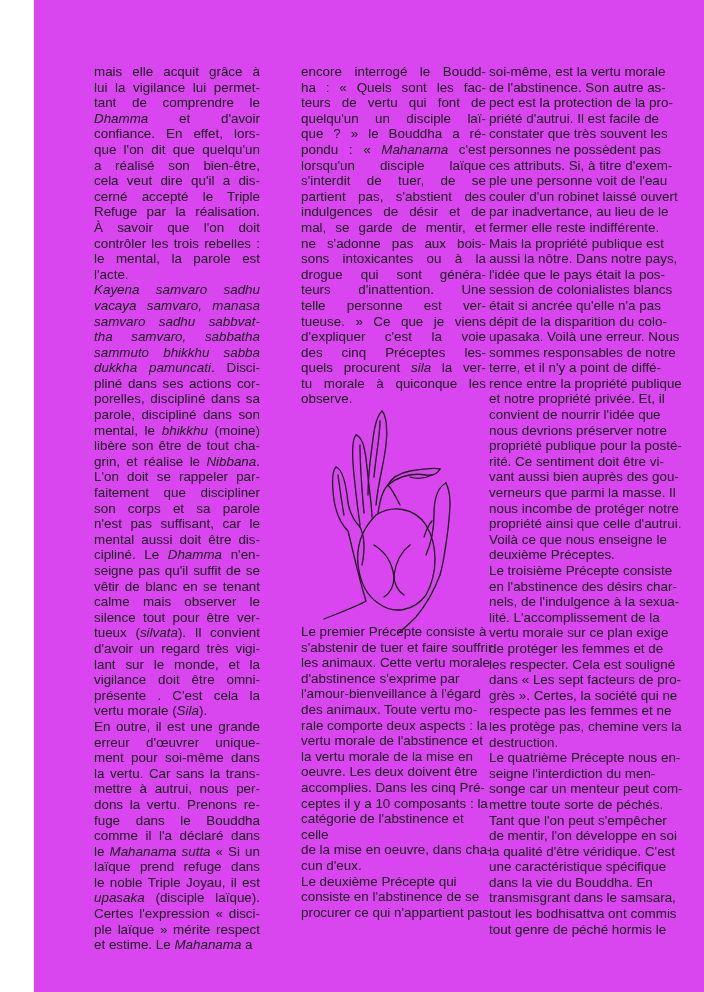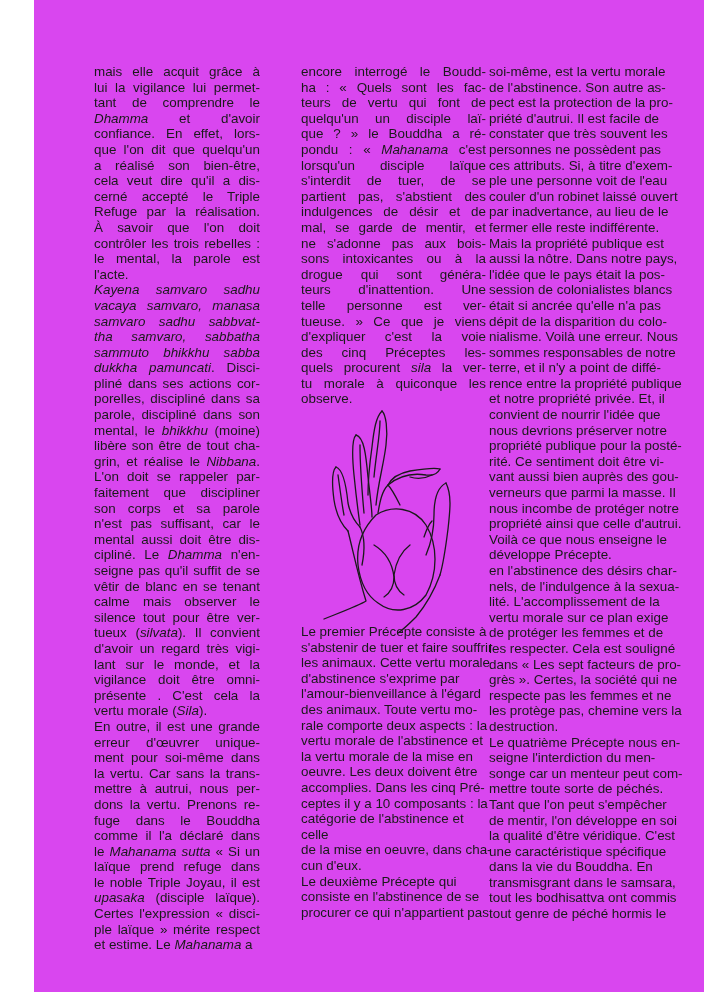--- a/index.html
+++ b/index.html
@@ -184,35 +184,36 @@
       <span class="line">ple une personne voit de l'eau</span>
       <span class="line">couler d'un robinet laissé ouvert</span>
       <span class="line">par inadvertance, au lieu de le</span>
       <span class="line">fermer elle reste indifférente.</span>
       <span class="line">Mais la propriété publique est</span>
       <span class="line">aussi la nôtre. Dans notre pays,</span>
       <span class="line">l'idée que le pays était la pos-</span>
       <span class="line">session de colonialistes blancs</span>
       <span class="line">était si ancrée qu'elle n'a pas</span>
       <span class="line">dépit de la disparition du colo-</span>
-      <span class="line">nialisme. Voilà une erreur. Nous</span>
+      <span class="line">upasaka. Voilà une erreur. Nous</span>
       <span class="line">sommes responsables de notre</span>
       <span class="line">terre, et il n'y a point de diffé-</span>
       <span class="line">rence entre la propriété publique</span>
       <span class="line">et  notre propriété privée. Et, il</span>
       <span class="line">convient de nourrir l'idée que</span>
       <span class="line">nous devrions préserver notre</span>
       <span class="line">propriété publique pour la posté-</span>
       <span class="line">rité. Ce sentiment doit être vi-</span>
       <span class="line">vant aussi bien auprès des gou-</span>
       <span class="line">verneurs que parmi la masse. Il</span>
       <span class="line">nous incombe de protéger notre</span>
       <span class="line">propriété ainsi que celle d'autrui.</span>
       <span class="line">Voilà ce que nous enseigne le</span>
-      <span class="line">développe Précepte.</span>
+      <span class="line">deuxième Préceptes.</span>
+      <span class="line">Le troisième Précepte consiste</span>
       <span class="line">en l'abstinence des désirs char-</span>
       <span class="line">nels, de l'indulgence à la sexua-</span>
       <span class="line">lité. L'accomplissement de la</span>
       <span class="line">vertu morale sur ce plan exige</span>
       <span class="line">de protéger les femmes et de</span>
       <span class="line">les respecter. Cela est souligné</span>
       <span class="line">dans « Les sept facteurs de pro-</span>
       <span class="line">grès ». Certes, la société qui ne</span>
       <span class="line">respecte pas les femmes et ne</span>
       <span class="line">les protège pas, chemine vers la</span>

